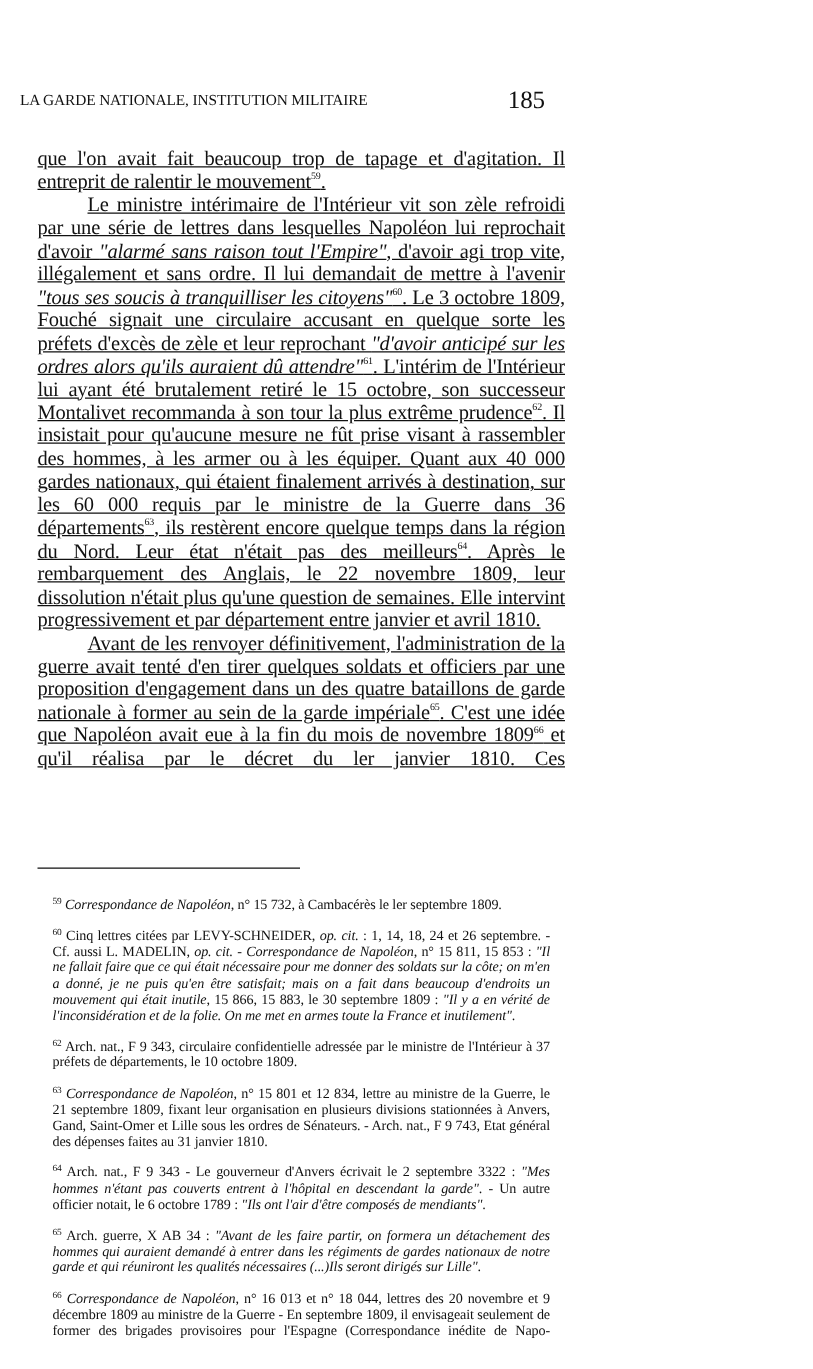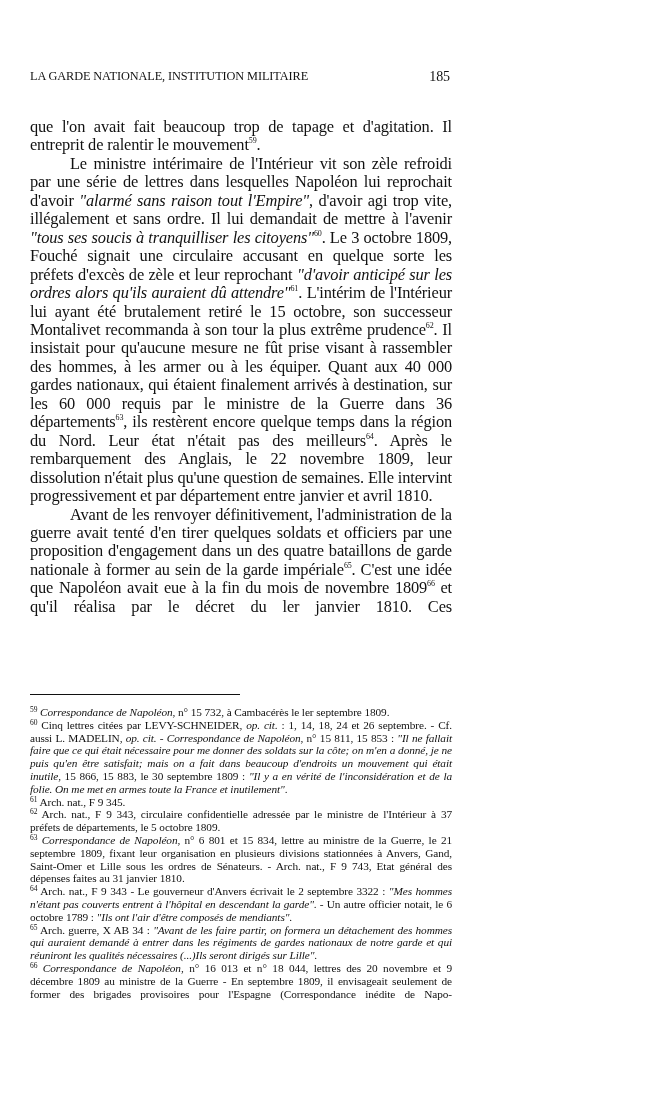--- a/index.html
+++ b/index.html
@@ -1,45 +1,45 @@
 <!DOCTYPE html>
 <html><head>
 <meta charset="utf-8">
 <style>
   html, body { margin: 0; padding: 0; background: #ffffff; }
   body {
     width: 650px; height: 1095px; position: relative; overflow: hidden;
     font-family: "Liberation Serif", "DejaVu Serif", serif; color: #111;
   }
   .page-header {
-    position: absolute; left: 30px; top: 69px; width: 420px;
-    display: flex; justify-content: space-between; align-items: flex-start;
+    position: absolute; left: 16px; top: 69px; width: 420px;
+    display: flex; justify-content: space-between; align-items: center;
     font-size: 12.3px; letter-spacing: -0.1px;
   }
   .page-header .running-title { white-space: nowrap; }
-  .page-header .page-number { font-size: 14px; }
+  .page-header .page-number { font-size: 20px; }
   .body-text {
     position: absolute; left: 30px; top: 118px; width: 422px;
     font-size: 16.4px; line-height: 18.45px; text-align: justify;
     letter-spacing: -0.15px;
   }
-  .body-text p { margin: 0; }
+  .body-text p { margin: 0; text-decoration: underline; }
   .body-text p.indent { text-indent: 40px; }
   .body-text p.last-justify { text-align-last: justify; }
   sup.fn { font-size: 8px; line-height: 0; vertical-align: 7px; }
   .fn-rule {
     position: absolute; left: 30px; top: 694px; width: 210px; height: 1px;
     background: #111;
   }
   .footnotes {
     position: absolute; left: 30px; top: 706px; width: 422px;
     font-size: 11.3px; line-height: 12.8px; text-align: justify;
     letter-spacing: -0.1px;
   }
-  .footnotes .note { margin: 0; }
+  .footnotes .note { margin: 12px; }
   .footnotes .note .num { font-size: 7.5px; vertical-align: 4px; line-height: 0; }
   .footnotes .note.last { text-align-last: justify; }
   i { font-style: italic; }
 </style>
 </head>
 <body>
 
 <div class="page-header">
   <span class="running-title">LA GARDE NATIONALE, INSTITUTION MILITAIRE</span>
   <span class="page-number">185</span>
@@ -49,19 +49,18 @@
   <p><span>que l'on avait fait beaucoup trop de tapage et d'agitation. Il entreprit de ralentir le mouvement</span><sup class="fn">59</sup><span>.</span></p>
   <p class="indent"><span>Le ministre intérimaire de l'Intérieur vit son zèle refroidi par une série de lettres dans lesquelles Napoléon lui reprochait d'avoir </span><i>"alarmé sans raison tout l'Empire"</i><span>, d'avoir agi trop vite, illégalement et sans ordre. Il lui demandait de mettre à l'avenir </span><i>"tous ses soucis à tranquilliser les citoyens"</i><sup class="fn">60</sup><span>. Le 3 octobre 1809, Fouché signait une circulaire accusant en quelque sorte les préfets d'excès de zèle et leur reprochant </span><i>"d'avoir anticipé sur les ordres alors qu'ils auraient dû attendre"</i><sup class="fn">61</sup><span>. L'intérim de l'Intérieur lui ayant été brutalement retiré le 15 octobre, son successeur Montalivet recommanda à son tour la plus extrême prudence</span><sup class="fn">62</sup><span>. Il insistait pour qu'aucune mesure ne fût prise visant à rassembler des hommes, à les armer ou à les équiper. Quant aux 40 000 gardes nationaux, qui étaient finalement arrivés à destination, sur les 60 000 requis par le ministre de la Guerre dans 36 départements</span><sup class="fn">63</sup><span>, ils restèrent encore quelque temps dans la région du Nord. Leur état n'était pas des meilleurs</span><sup class="fn">64</sup><span>. Après le rembarquement des Anglais, le 22 novembre 1809, leur dissolution n'était plus qu'une question de semaines. Elle intervint progressivement et par département entre janvier et avril 1810.</span></p>
   <p class="indent last-justify"><span>Avant de les renvoyer définitivement, l'administration de la guerre avait tenté d'en tirer quelques soldats et officiers par une proposition d'engagement dans un des quatre bataillons de garde nationale à former au sein de la garde impériale</span><sup class="fn">65</sup><span>. C'est une idée que Napoléon avait eue à la fin du mois de novembre 1809</span><sup class="fn">66</sup><span> et qu'il réalisa par le décret du ler janvier 1810. Ces</span></p>
 </div>
 
 <div class="fn-rule"></div>
 
 <div class="footnotes">
   <p class="note"><span class="num">59</span> <i>Correspondance de Napoléon</i><span>, n° 15 732, à Cambacérès le ler septembre 1809.</span></p>
   <p class="note"><span class="num">60</span> <span>Cinq lettres citées par LEVY-SCHNEIDER, </span><i>op. cit.</i><span> : 1, 14, 18, 24 et 26 septembre. - Cf. aussi L. MADELIN, </span><i>op. cit. - Correspondance de Napoléon</i><span>, n° 15 811, 15 853 : </span><i>"Il ne fallait faire que ce qui était nécessaire pour me donner des soldats sur la côte; on m'en a donné, je ne puis qu'en être satisfait; mais on a fait dans beaucoup d'endroits un mouvement qui était inutile</i><span>, 15 866, 15 883, le 30 septembre 1809 : </span><i>"Il y a en vérité de l'inconsidération et de la folie. On me met en armes toute la France et inutilement"</i><span>.</span></p>
-  <p class="note"><span class="num">61</span> <span>Arch. nat., F 9 345.</span></p>
-  <p class="note"><span class="num">62</span> <span>Arch. nat., F 9 343, circulaire confidentielle adressée par le ministre de l'Intérieur à 37 préfets de départements, le 5 octobre 1809.</span></p>
-  <p class="note"><span class="num">63</span> <i>Correspondance de Napoléon</i><span>, n° 6 801 et 15 834, lettre au ministre de la Guerre, le 21 septembre 1809, fixant leur organisation en plusieurs divisions stationnées à Anvers, Gand, Saint-Omer et Lille sous les ordres de Sénateurs. - Arch. nat., F 9 743, Etat général des dépenses faites au 31 janvier 1810.</span></p>
+  <p class="note"><span class="num">62</span> <span>Arch. nat., F 9 343, circulaire confidentielle adressée par le ministre de l'Intérieur à 37 préfets de départements, le 10 octobre 1809.</span></p>
+  <p class="note"><span class="num">63</span> <i>Correspondance de Napoléon</i><span>, n° 15 801 et 12 834, lettre au ministre de la Guerre, le 21 septembre 1809, fixant leur organisation en plusieurs divisions stationnées à Anvers, Gand, Saint-Omer et Lille sous les ordres de Sénateurs. - Arch. nat., F 9 743, Etat général des dépenses faites au 31 janvier 1810.</span></p>
   <p class="note"><span class="num">64</span> <span>Arch. nat., F 9 343 - Le gouverneur d'Anvers écrivait le 2 septembre 3322 : </span><i>"Mes hommes n'étant pas couverts entrent à l'hôpital en descendant la garde"</i><span>. - Un autre officier notait, le 6 octobre 1789 : </span><i>"Ils ont l'air d'être composés de mendiants"</i><span>.</span></p>
   <p class="note"><span class="num">65</span> <span>Arch. guerre, X AB 34 : </span><i>"Avant de les faire partir, on formera un détachement des hommes qui auraient demandé à entrer dans les régiments de gardes nationaux de notre garde et qui réuniront les qualités nécessaires (...)Ils seront dirigés sur Lille"</i><span>.</span></p>
   <p class="note last"><span class="num">66</span> <i>Correspondance de Napoléon</i><span>, n° 16 013 et n° 18 044, lettres des 20 novembre et 9 décembre 1809 au ministre de la Guerre - En septembre 1809, il envisageait seulement de former des brigades provisoires pour l'Espagne (Correspondance inédite de Napo-</span></p>
 </div>
 
 </body></html>

